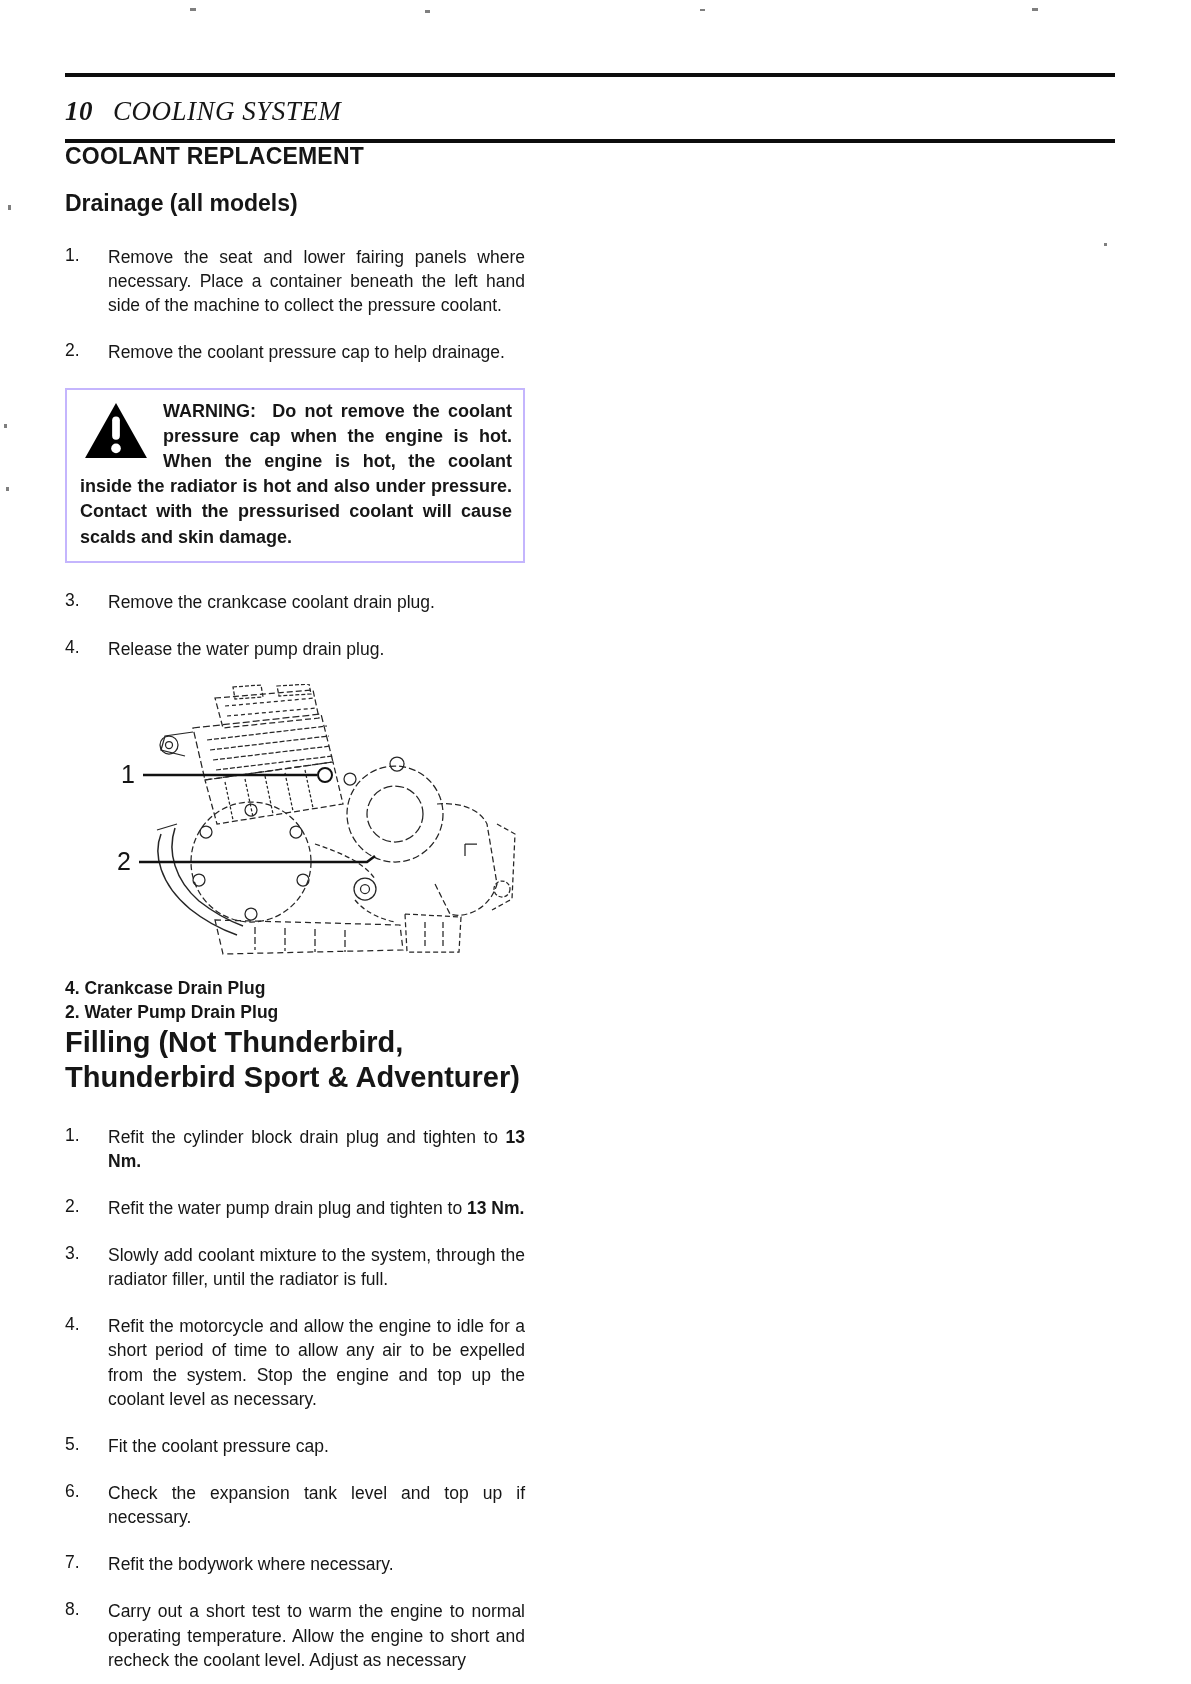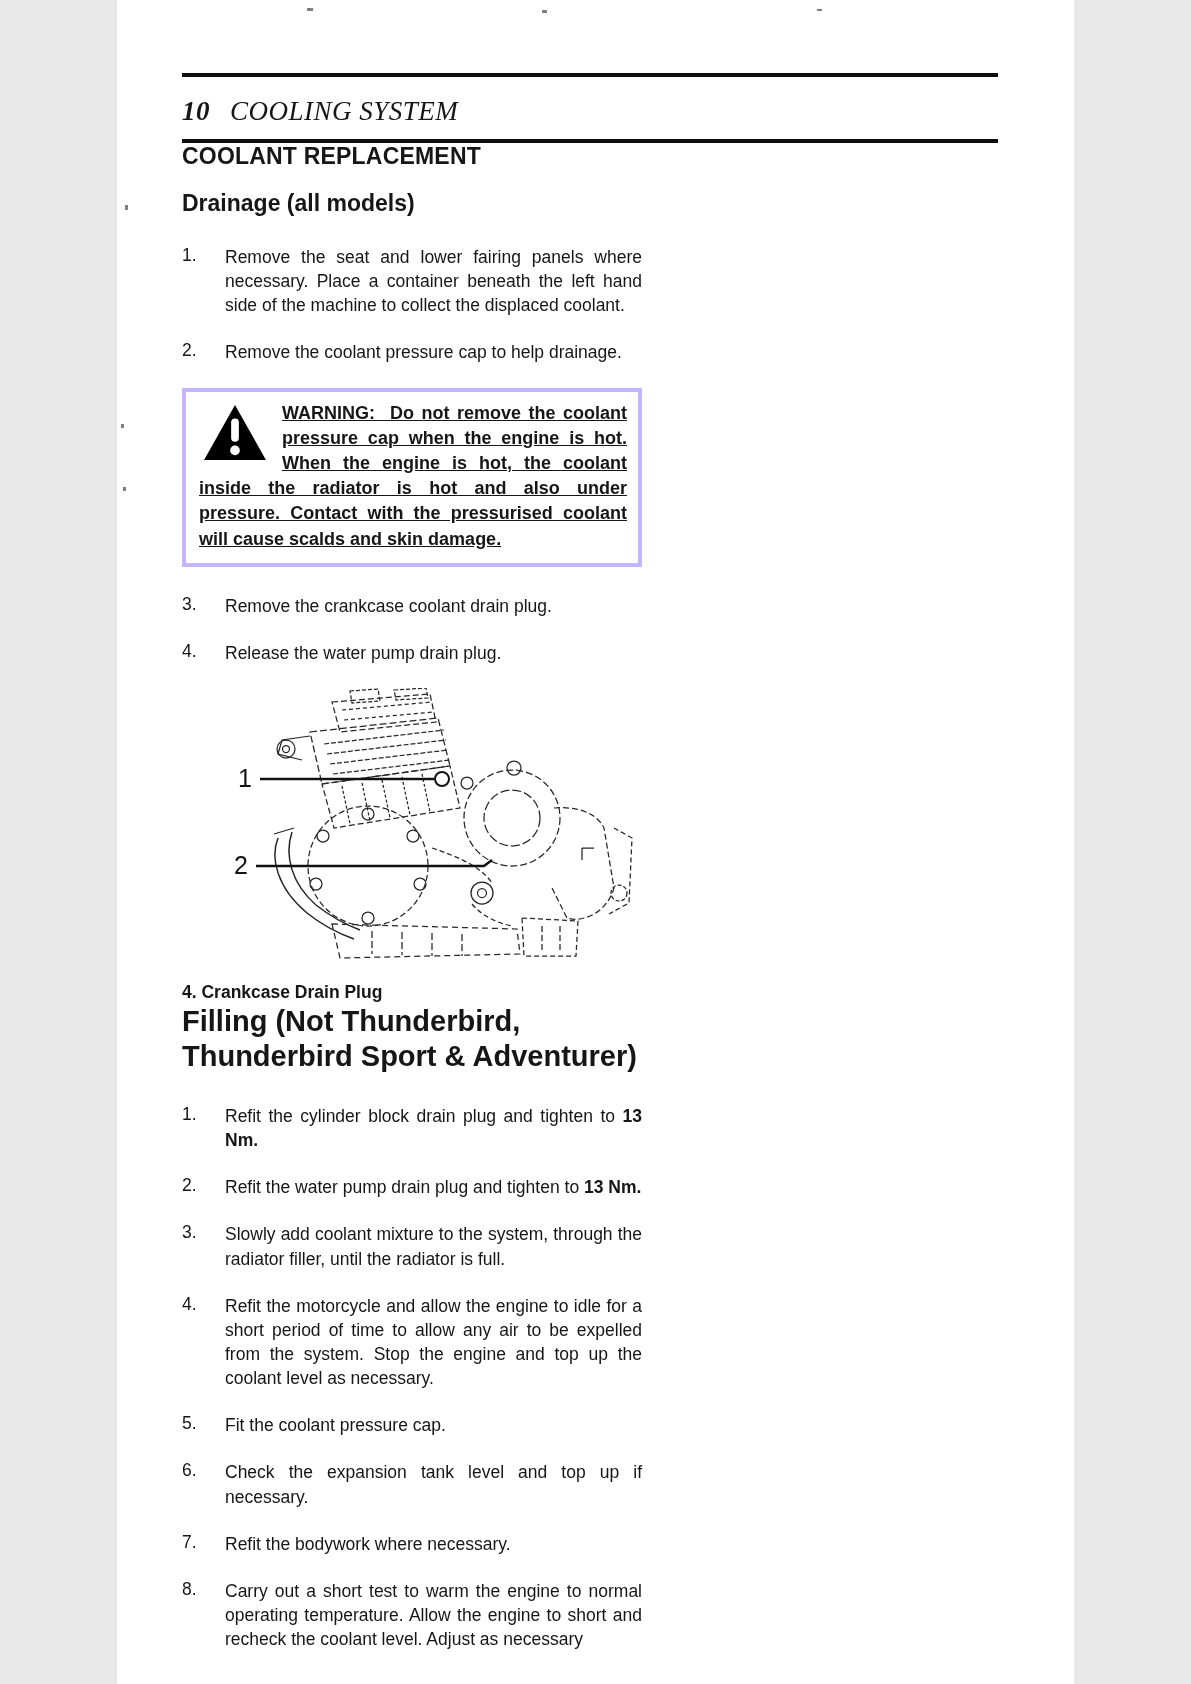--- a/index.html
+++ b/index.html
@@ -1,18 +1,18 @@
 <!DOCTYPE html>
 <html><head>
 <meta charset="utf-8">
 <style>
   html,body{margin:0;padding:0;background:#e8e8e8;}
   .page{
     position:relative;
-    width:957px;height:1684px;
+    width:1191px;height:1684px;
     margin:0 auto;
     background:#ffffff;
     color:#161616;
     font-family:"Liberation Sans","DejaVu Sans",sans-serif;
     box-sizing:border-box;
     padding:0 76px 0 65px;
     overflow:hidden;
   }
   
   .rule{background:#0d0d0d;}
@@ -34,25 +34,24 @@
   .col{width:460px;flex:0 0 460px;}
   h1.section{font-size:23px;margin:0 0 20px;font-weight:bold;letter-spacing:.2px;}
   h2.sub{font-size:23px;margin:0 0 28px;font-weight:bold;}
   h2.filling{font-size:29px;line-height:1.2;margin:0 0 30px;font-weight:bold;}
   ol.steps{list-style:none;margin:0;padding:0;}
   li.step{position:relative;padding-left:43px;margin-bottom:23px;font-size:17.5px;}
   .step-num{position:absolute;left:0;top:0;}
   .step-text{text-align:justify;line-height:1.38;}
   
   .warning-box{
-    border:4px solid #c4b5fd;
+    border:2px solid #c4b5fd;
     padding:9px 11px 11px 13px;
     margin:2px 0 27px;
     overflow:hidden;
-    text-decoration:underline;
   }
   .warning-box .tri{float:left;width:68px;height:58px;margin:3px 13px 3px 2px;}
   .warning-text{
     margin:0;font-weight:bold;font-size:18px;line-height:1.4;text-align:justify;
   }
   
   figure.engine{margin:4px 0 0;}
   figure.engine svg{display:block;}
   figcaption{font-weight:bold;font-size:17.5px;line-height:1.4;margin-top:20px;}
   
@@ -86,21 +85,21 @@
 
   <div class="columns">
 
     <section class="col">
       <h1 class="section">COOLANT REPLACEMENT</h1>
       <h2 class="sub">Drainage (all models)</h2>
 
       <ol class="steps">
         <li class="step">
           <span class="step-num">1.</span>
-          <div class="step-text">Remove the seat and lower fairing panels where necessary.  Place a container beneath the left hand side of the machine to collect the displaced coolant.</div>
+          <div class="step-text">Remove the seat and lower fairing panels where necessary.  Place a container beneath the left hand side of the machine to collect the pressure coolant.</div>
         </li>
         <li class="step">
           <span class="step-num">2.</span>
           <div class="step-text">Remove the coolant pressure cap to help drainage.</div>
         </li>
       </ol>
 
       <div class="warning-box">
         <svg class="tri" viewBox="0 0 68 60">
           <polygon points="34,1 66,58 2,58" fill="#000"></polygon>
@@ -188,20 +187,21 @@
 
           <text x="56" y="99" font-family="Liberation Sans, sans-serif" font-size="25" fill="#141414" stroke="none">1</text>
           <path d="M78 91 L252 91" stroke="#111" stroke-width="2.6"></path>
           <circle cx="260" cy="91" r="7" stroke="#111" stroke-width="2"></circle>
 
           <text x="52" y="186" font-family="Liberation Sans, sans-serif" font-size="25" fill="#141414" stroke="none">2</text>
           <path d="M74 178 L302 178 L310 172" stroke="#111" stroke-width="2.6"></path>
         </svg>
         <figcaption>
           <div>4. Crankcase Drain Plug</div>
+          <div>2. Water Pump Drain Plug</div>
         </figcaption>
       </figure>
     </section>
 
     <section class="col">
       <h2 class="filling">Filling (Not Thunderbird, Thunderbird Sport &amp; Adventurer)</h2>
 
       <ol class="steps">
         <li class="step">
           <span class="step-num">1.</span>

